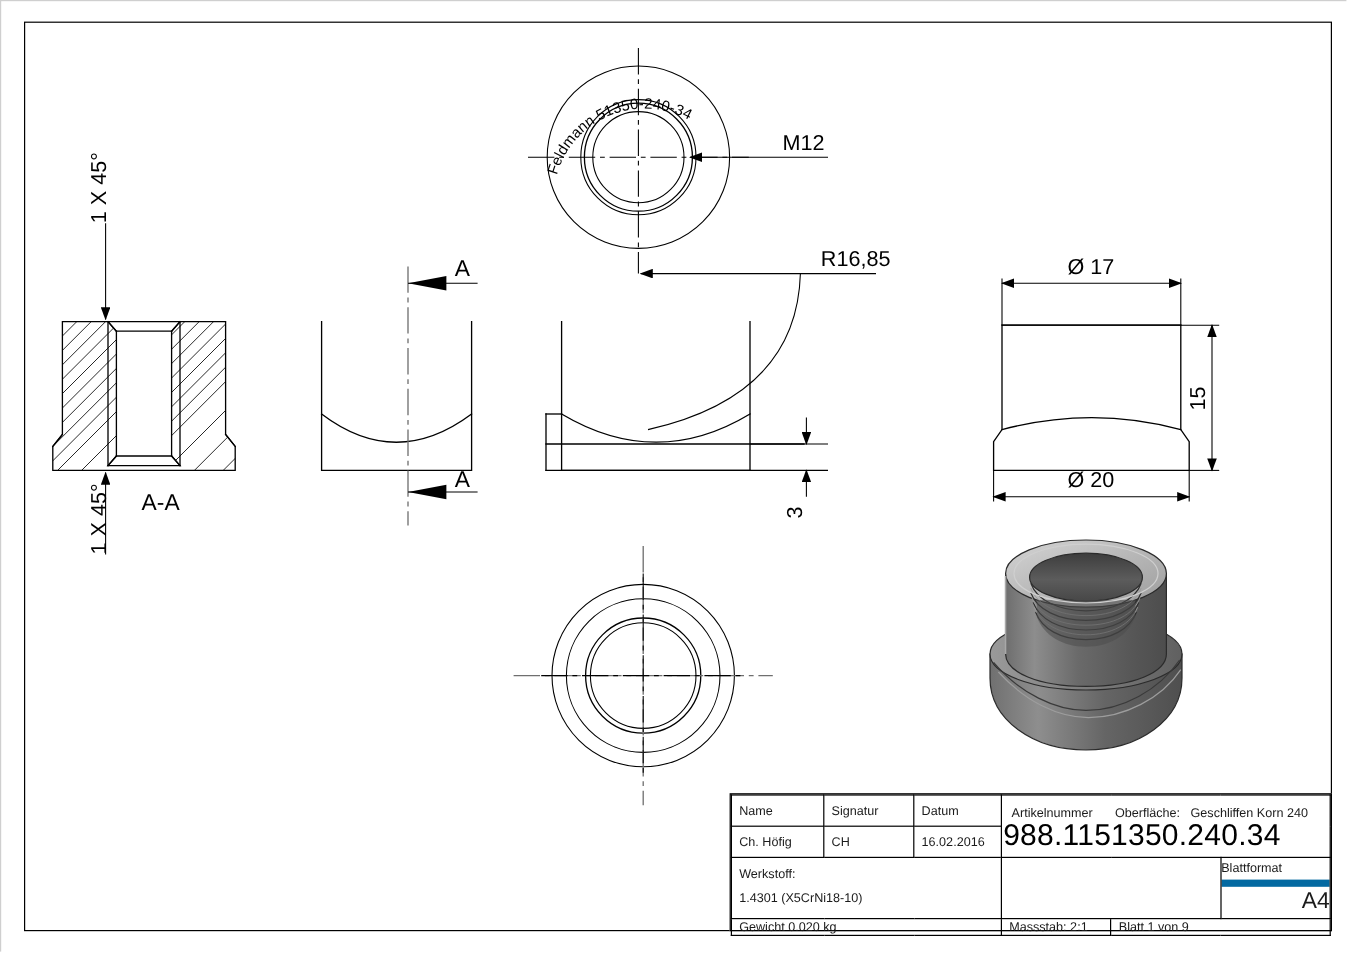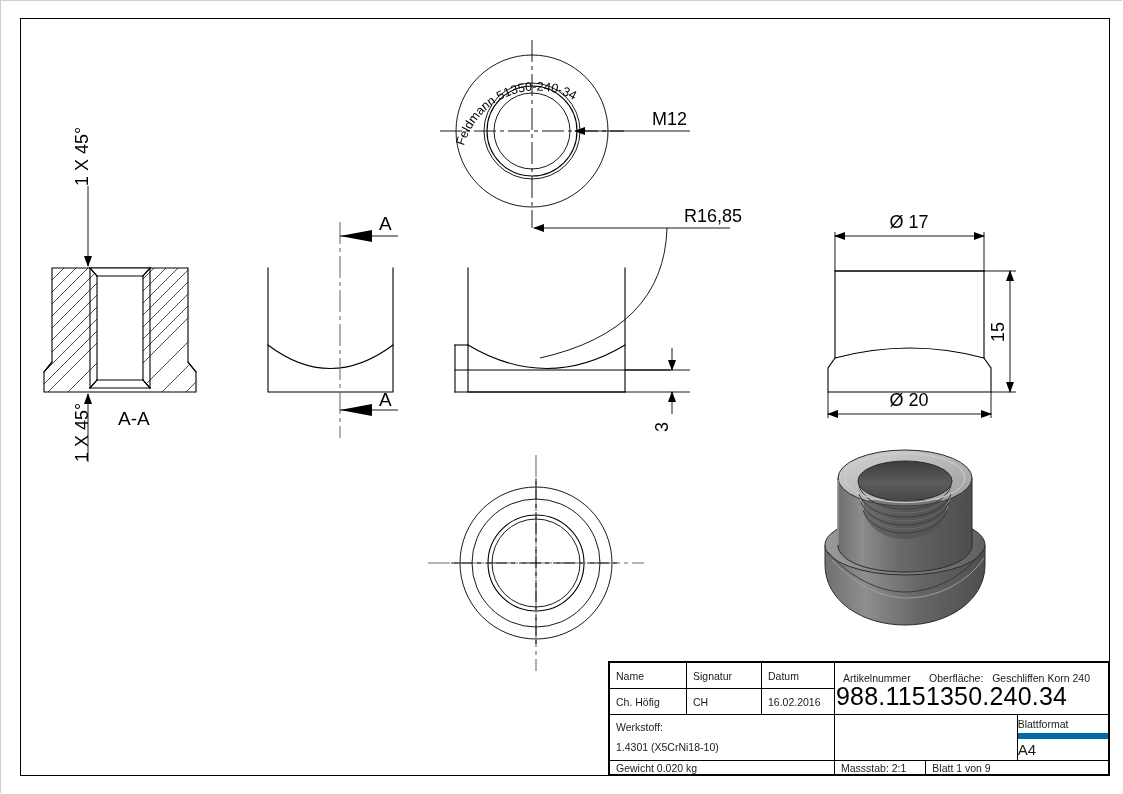--- a/index.html
+++ b/index.html
@@ -30,21 +30,21 @@
   #tb{position:absolute;left:608px;top:661px;width:502px;height:115px;
       border:1.5px solid #000;box-sizing:border-box;background:#fff;}
   #tb table{border-collapse:collapse;width:100%;height:100%;table-layout:fixed;}
   #tb td{border:1px solid #000;padding:0 6px;vertical-align:middle;
          font-size:10.5px;color:#1b1b1b;}
   .c{text-align:left;}
   .artnum{font-size:25px;color:#000;letter-spacing:.2px;
           white-space:nowrap;overflow:hidden;line-height:1;}
   .artclip{display:block;margin-left:-7px;}
   .smalllbl{font-size:10.5px;}
-  .a4{font-size:15px;text-align:left;}
+  .a4{font-size:19px;text-align:right;}
   .wrk{line-height:1.9;}
 </style>
 </head>
 <body>
 
 <div id="sheet">
 
   <div id="pageedge"></div>
   <div id="frame"></div>
 

